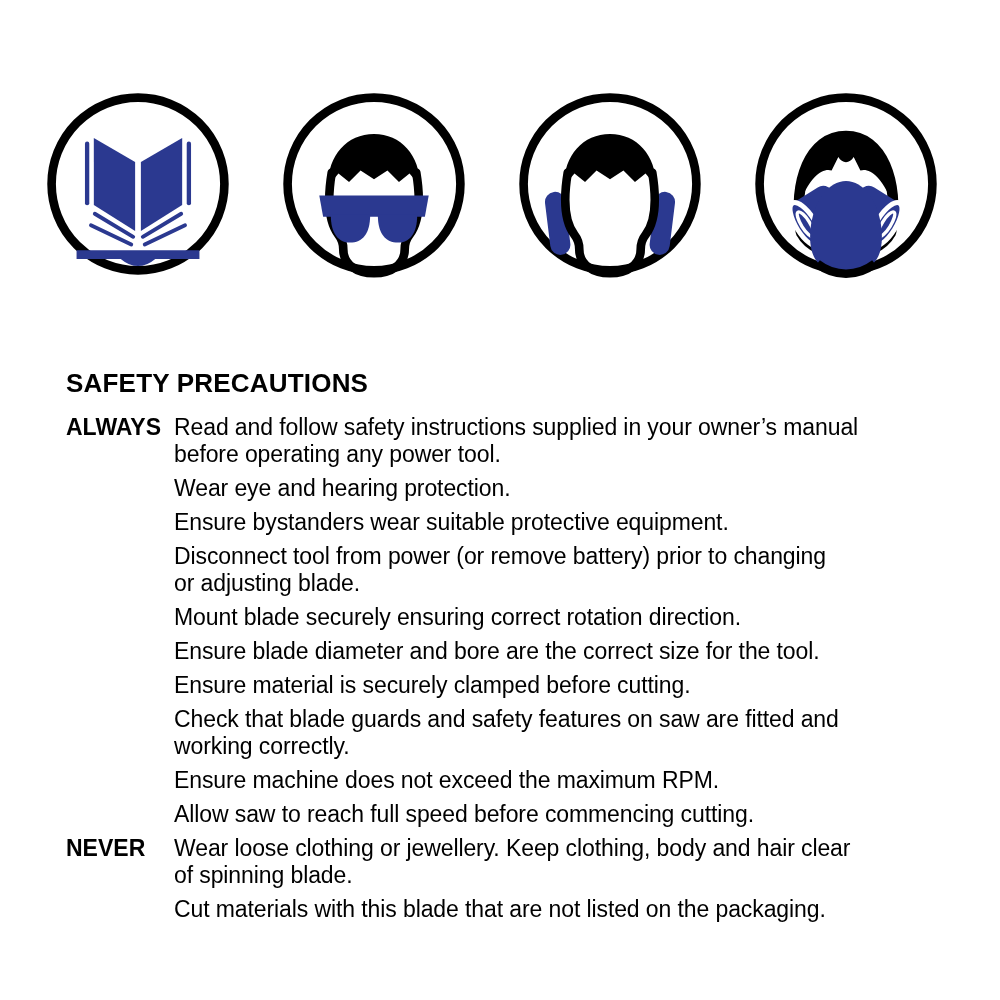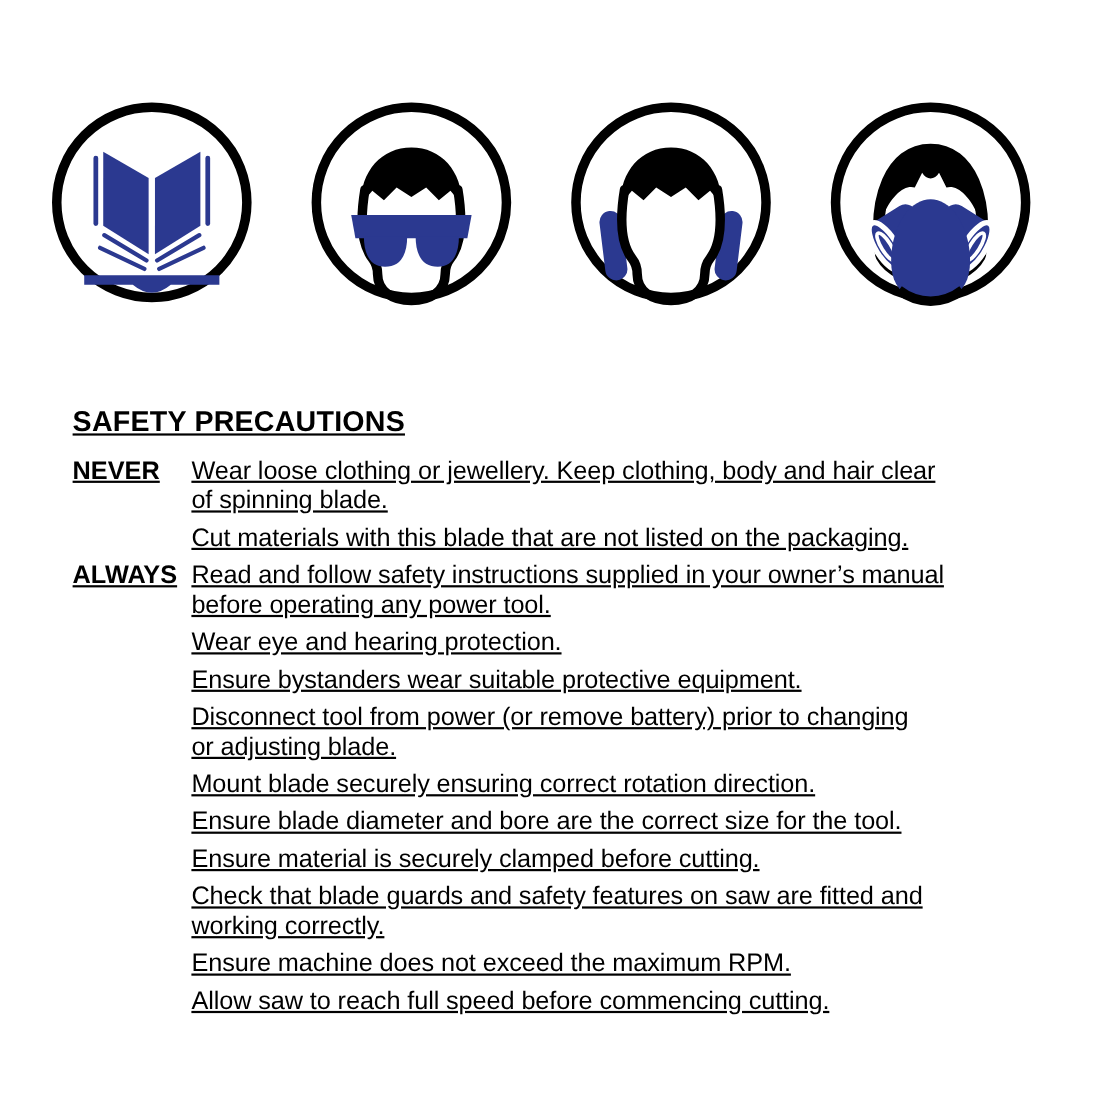--- a/index.html
+++ b/index.html
@@ -8,21 +8,20 @@
     background: #ffffff;
   }
   .page {
     position: relative;
     width: 1000px;
     height: 1000px;
     background: var(--bg, #ffffff);
     font-family: "Liberation Sans", "DejaVu Sans", sans-serif;
     color: var(--ink, #000000);
     overflow: hidden;
-    text-decoration: underline;
   }
   .icons-row {
     display: flex;
     gap: 44px;
     padding-left: 42px;
     padding-top: 88px;
   }
   .icon-circle {
     width: 192px;
     height: 192px;
@@ -132,41 +131,41 @@
         <path class="ink-stroke" stroke-width="9" d="M70 183 C88 197 112 197 130 183"></path>
       </svg>
     </div>
 
   </div>
 
   <div class="text-block">
     <h1 class="heading">SAFETY PRECAUTIONS</h1>
 
     <div class="section">
-      <div class="section-label">NEVER</div>
-      <div class="items">
-        <p>Wear loose clothing or jewellery. Keep clothing, body and hair clear
-of spinning blade.</p>
-        <p>Cut materials with this blade that are not listed on the packaging.</p>
-      </div>
-    </div>
-
-    <div class="section">
       <div class="section-label">ALWAYS</div>
       <div class="items">
         <p>Read and follow safety instructions supplied in your owner’s manual
 before operating any power tool.</p>
         <p>Wear eye and hearing protection.</p>
         <p>Ensure bystanders wear suitable protective equipment.</p>
         <p>Disconnect tool from power (or remove battery) prior to changing
 or adjusting blade.</p>
         <p>Mount blade securely ensuring correct rotation direction.</p>
         <p>Ensure blade diameter and bore are the correct size for the tool.</p>
         <p>Ensure material is securely clamped before cutting.</p>
         <p>Check that blade guards and safety features on saw are fitted and
 working correctly.</p>
         <p>Ensure machine does not exceed the maximum RPM.</p>
         <p>Allow saw to reach full speed before commencing cutting.</p>
       </div>
     </div>
+
+    <div class="section">
+      <div class="section-label">NEVER</div>
+      <div class="items">
+        <p>Wear loose clothing or jewellery. Keep clothing, body and hair clear
+of spinning blade.</p>
+        <p>Cut materials with this blade that are not listed on the packaging.</p>
+      </div>
+    </div>
   </div>
 
 </div>
 
 </body></html>

